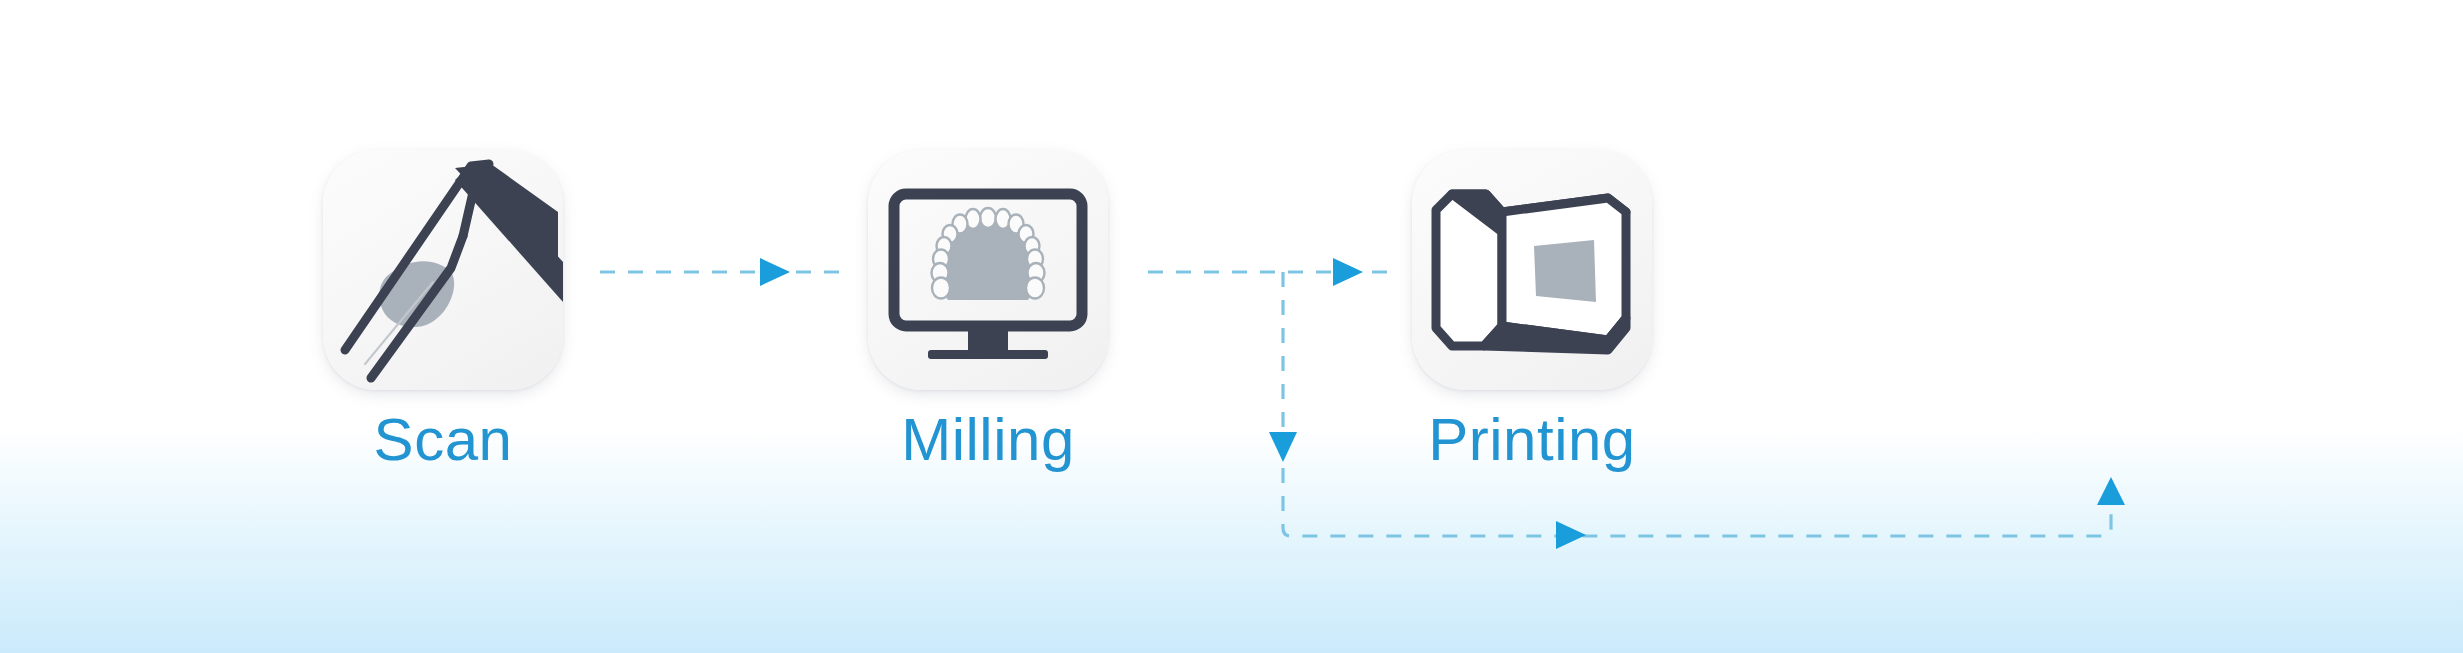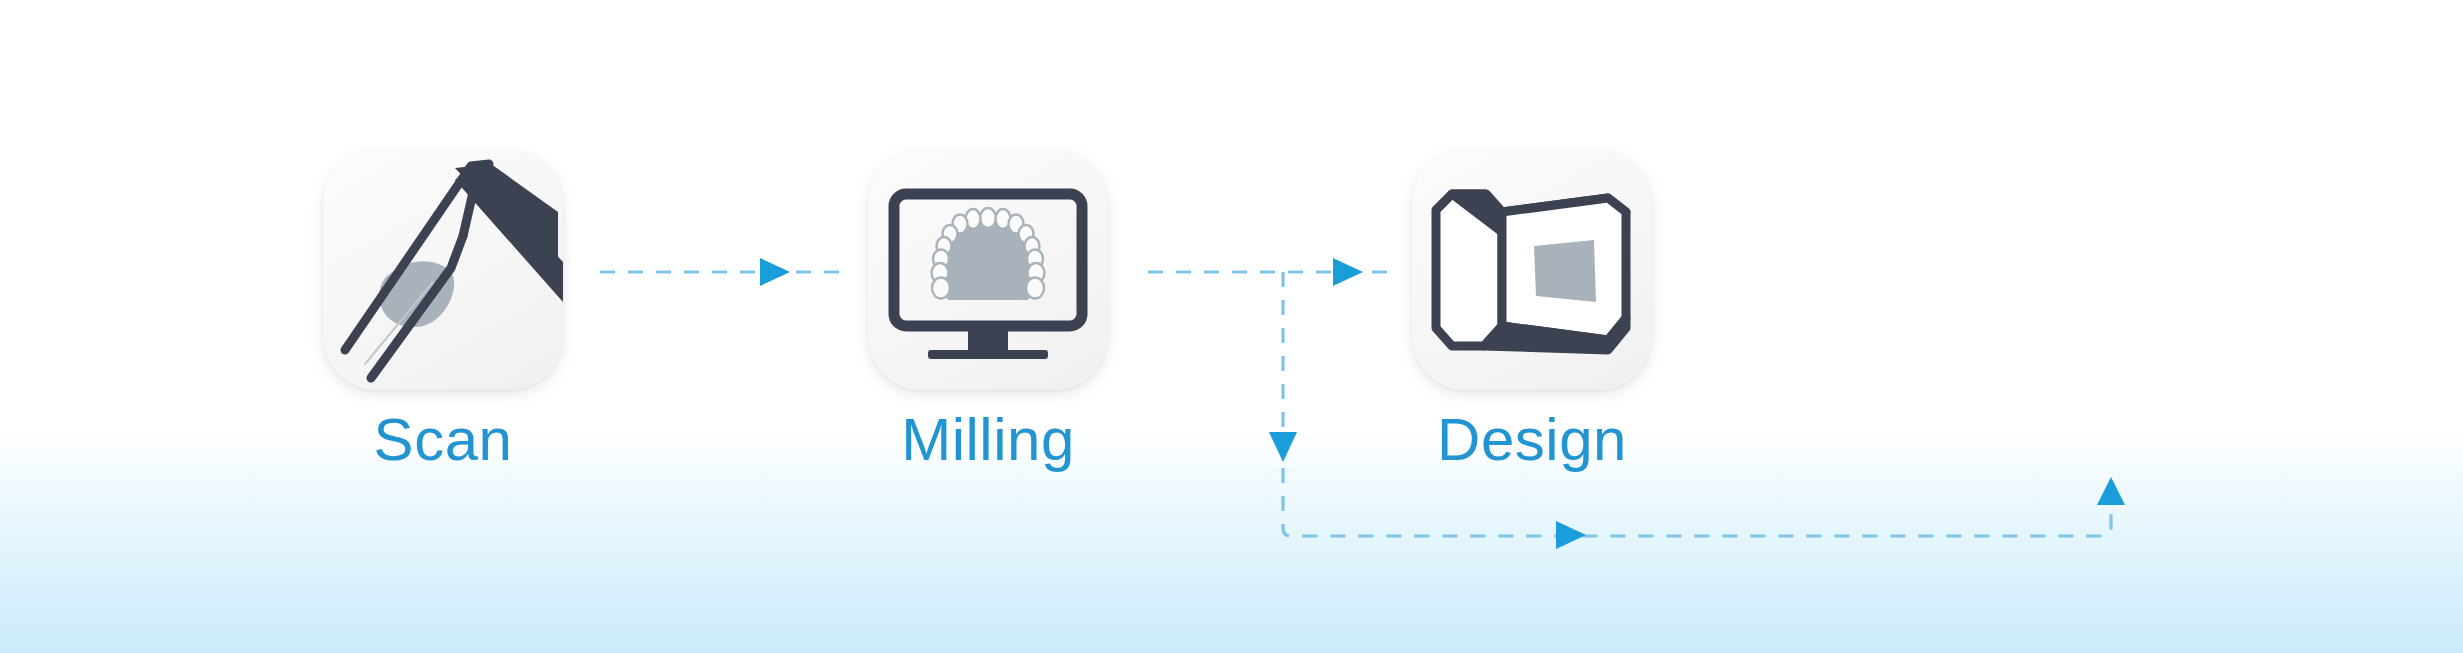--- a/index.html
+++ b/index.html
@@ -181,17 +181,17 @@
 
         <path d="M 40 44 L 74 44 L 90 62 L 196 48 L 214 62 L 90 82 Z" fill="#3c4252" stroke="#3c4252" stroke-width="9" stroke-linejoin="round"></path>
 
         <path d="M 90 62 L 196 48 L 214 62 L 214 168 L 196 190 L 90 176 Z" fill="#ffffff" stroke="#3c4252" stroke-width="9" stroke-linejoin="round"></path>
 
         <path d="M 90 176 L 196 190 L 214 168 L 214 178 L 196 200 L 72 196 L 90 176 Z" fill="#3c4252" stroke="#3c4252" stroke-width="9" stroke-linejoin="round"></path>
 
         <path d="M 122 96 L 182 90 L 184 152 L 124 146 Z" fill="#a9b2ba"></path>
       </svg>
     </div>
-    <div class="step-label">Design</div>
+    <div class="step-label">Printing</div>
   </div>
 
 
 </div>
 
 </body></html>

